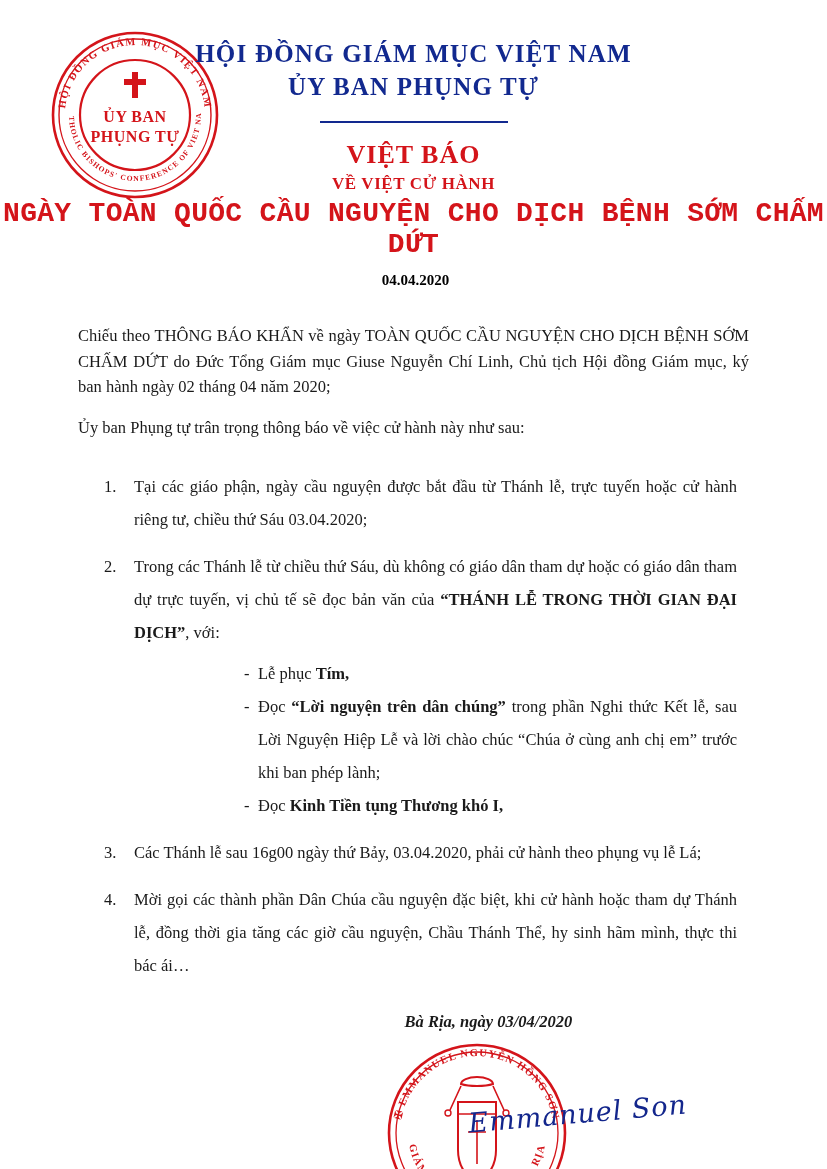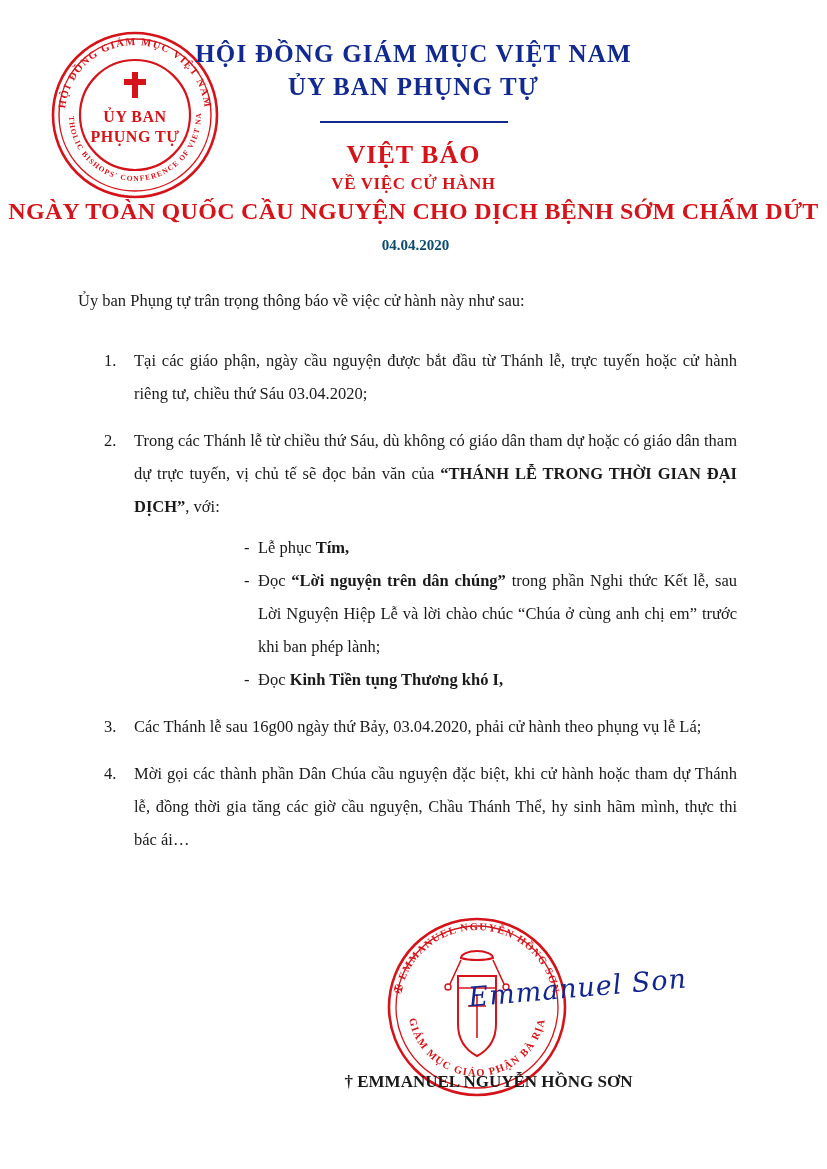--- a/index.html
+++ b/index.html
@@ -64,30 +64,31 @@
     line-height: 1.25;
   }
   .notice-sub {
     font-size: 17px;
     font-weight: bold;
     color: #d4141a;
     letter-spacing: .6px;
     margin: 3px 0 0 0;
   }
   .notice-main {
-    font-size: 24px;
+    font-size: 28px;
     font-weight: bold;
     color: #d4141a;
     letter-spacing: .3px;
     margin: 4px 0 12px 0;
+    font-family: Liberation Mono, monospace;
   }
   .notice-date {
     font-size: 15px;
     font-weight: bold;
-    color: #0c4a6e;
+    color: #000000;
     margin: 3px 0 0 4px;
   }
 
   
   .seal-top {
     position: absolute;
     left: 48px;
     top: 28px;
     width: 174px;
     height: 174px;
@@ -221,27 +222,28 @@
       <text x="87" y="94" text-anchor="middle" font-family="Liberation Serif, serif" font-size="16" font-weight="bold" fill="#d4141a" letter-spacing="0.5">ỦY BAN</text>
       <text x="87" y="114" text-anchor="middle" font-family="Liberation Serif, serif" font-size="16" font-weight="bold" fill="#d4141a" letter-spacing="0.5">PHỤNG TỰ</text>
     </svg>
   </div>
 
   <div class="header">
     <div class="org-line1">HỘI ĐỒNG GIÁM MỤC VIỆT NAM</div>
     <div class="org-line2">ỦY BAN PHỤNG TỰ</div>
     <div class="divider"></div>
     <div class="notice-title">VIỆT BÁO</div>
-    <div class="notice-sub">VỀ VIỆC CỬ HÀNH</div>
+    <div class="notice-sub">VỀ VIỆT CỬ HÀNH</div>
     <div class="notice-main">NGÀY TOÀN QUỐC CẦU NGUYỆN CHO DỊCH BỆNH SỚM CHẤM DỨT</div>
     <div class="notice-date">04.04.2020</div>
   </div>
 
   <div class="body-wrap">
 
+    <p class="para">Chiếu theo THÔNG BÁO KHẨN về ngày TOÀN QUỐC CẦU NGUYỆN CHO DỊCH BỆNH SỚM CHẤM DỨT do Đức Tổng Giám mục Giuse Nguyễn Chí Linh, Chủ tịch Hội đồng Giám mục, ký ban hành ngày 02 tháng 04 năm 2020;</p>
     <p class="para">Ủy ban Phụng tự trân trọng thông báo về việc cử hành này như sau:</p>
 
     <ol class="items">
       <li>
         <span>Tại các giáo phận, ngày cầu nguyện được bắt đầu từ Thánh lễ, trực tuyến hoặc cử hành riêng tư, chiều thứ Sáu 03.04.2020;</span>
       </li>
 
       <li>
         <span>Trong các Thánh lễ từ chiều thứ Sáu, dù không có giáo dân tham dự hoặc có giáo dân tham dự trực tuyến, vị chủ tế sẽ đọc bản văn của </span><b>“THÁNH LỄ TRONG THỜI GIAN ĐẠI DỊCH”</b><span>, với:</span>
 
@@ -261,20 +263,21 @@
       <li>
         <span>Các Thánh lễ sau 16g00 ngày thứ Bảy, 03.04.2020, phải cử hành theo phụng vụ lễ Lá;</span>
       </li>
 
       <li>
         <span>Mời gọi các thành phần Dân Chúa cầu nguyện đặc biệt, khi cử hành hoặc tham dự Thánh lễ, đồng thời gia tăng các giờ cầu nguyện, Chầu Thánh Thể, hy sinh hãm mình, thực thi bác ái…</span>
       </li>
     </ol>
 
     <div class="sign-block">
+      <div class="sign-place">Bà Rịa, ngày 03/04/2020</div>
 
       <div class="seal-sign">
         <svg viewBox="0 0 186 186" width="186" height="186" aria-hidden="true">
           <defs>
             <path id="arcSignTop" d="M 16,93 A 77,77 0 0 1 170,93"></path>
             <path id="arcSignBottom" d="M 24,93 A 69,69 0 0 0 162,93"></path>
           </defs>
           <circle cx="93" cy="93" r="88" fill="none" stroke="#d4141a" stroke-width="2.6"></circle>
           <circle cx="93" cy="93" r="81" fill="none" stroke="#d4141a" stroke-width="1.3"></circle>
           <text font-family="Liberation Serif, serif" font-size="10.5" font-weight="bold" fill="#d4141a" letter-spacing="1.3">

